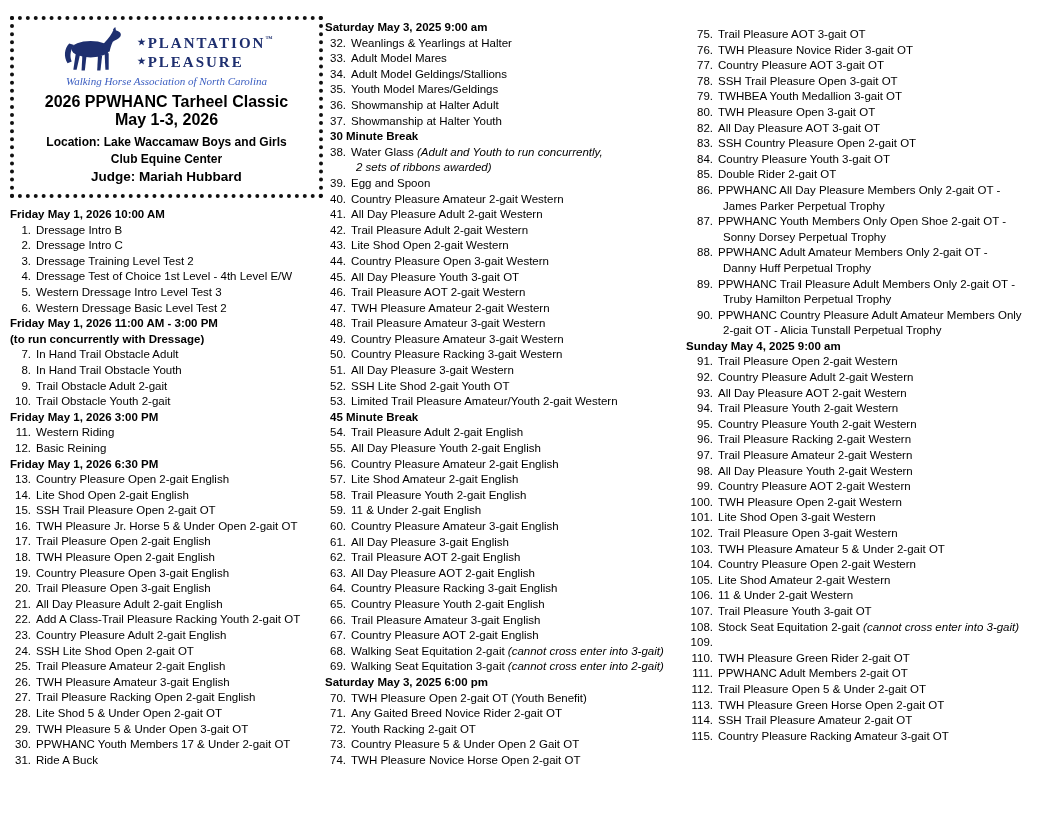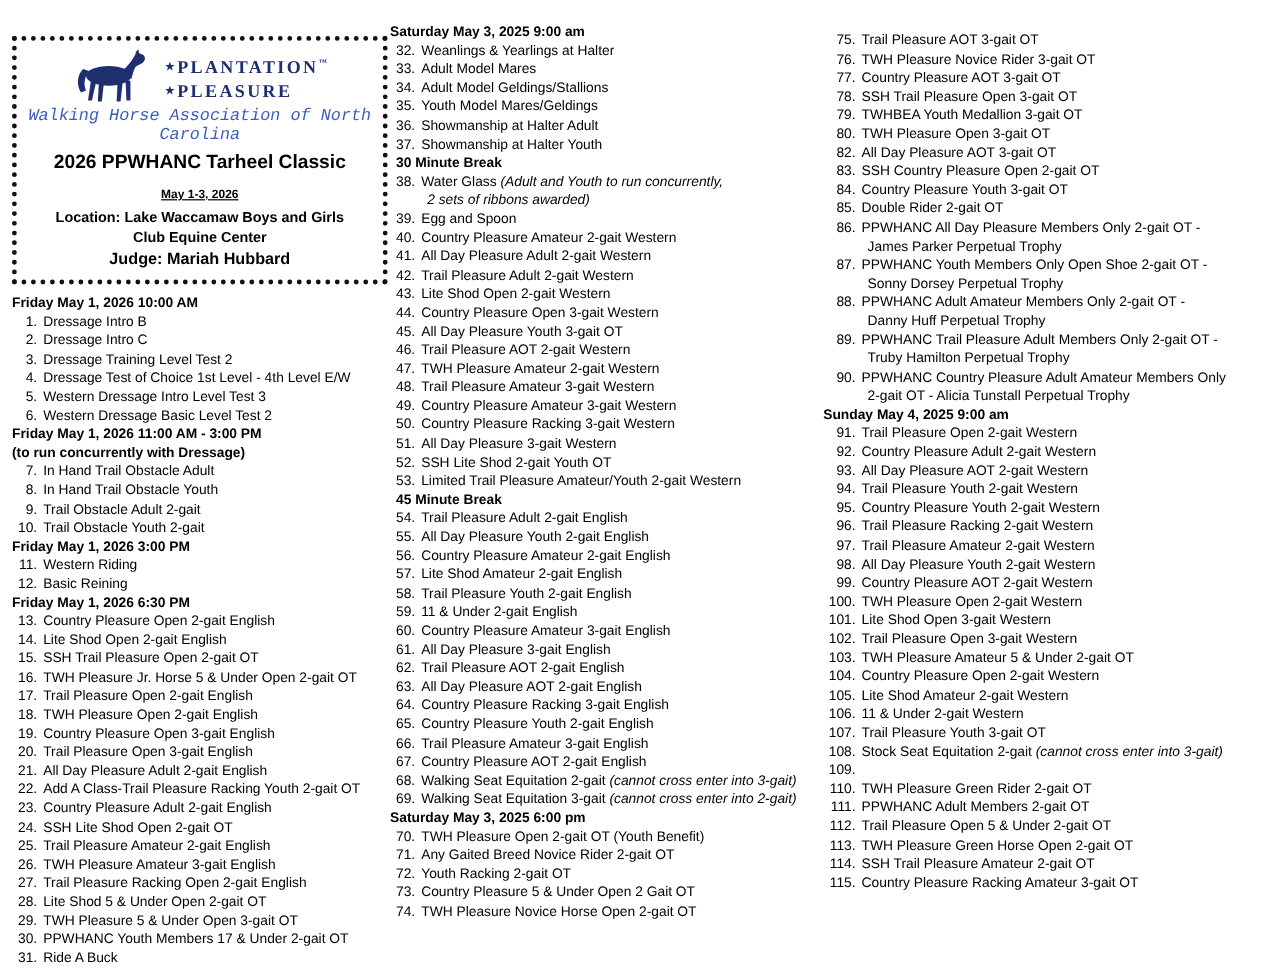--- a/index.html
+++ b/index.html
@@ -6,43 +6,43 @@
   html, body { margin: 0; padding: 0; }
   body {
     width: 1056px; height: 816px;
     background: #ffffff;
     font-family: "Liberation Sans", sans-serif;
     color: #000;
   }
   .page { position: relative; width: 1056px; height: 816px; background: #fff; overflow: hidden; }
 
   .col { position: absolute; font-size: 11.5px; }
-  .col1 { left: 10px;  top: 30px; width: 313px; }
+  .col1 { left: 10px;  top: 16px; width: 313px; }
   .col2 { left: 325px; top: 20px; width: 352px; }
   .col3 { left: 686px; top: 27px; width: 364px; }
 
   
   .header-box {
     border: 4px dotted #111;
     padding: 6px 4px 9px;
     text-align: center;
     margin-bottom: 9px;
   }
   .logo { display: flex; justify-content: center; align-items: center; gap: 3px; }
   .horse-svg { width: 74px; height: 48px; flex: 0 0 auto; }
   .logo-text { text-align: left; font-family: "Liberation Serif", serif; font-weight: bold; color: #1e2f6f; }
   .logo-line { font-size: 15px; letter-spacing: 2px; line-height: 18px; }
   .logo-line .star { font-size: 9px; vertical-align: 3px; margin-right: 2px; letter-spacing: 0; }
   .tm { font-size: 7px; vertical-align: 7px; letter-spacing: 0; }
   .tagline {
-    font-family: Liberation Mono, monospace; font-style: italic;
-    color: #3a5dc0; font-size: 14px; margin-top: 1px;
+    font-family: Liberation Serif, serif; font-style: italic;
+    color: #3a5dc0; font-size: 11px; margin-top: 1px;
   }
   .event-title { font-size: 16px; font-weight: bold; margin-top: 6px; }
-  .event-dates { font-size: 10px; font-weight: bold; text-decoration: underline; margin-top: 12px; }
+  .event-dates { font-size: 16px; font-weight: bold; margin-top: 0; }
   .event-location { font-size: 12px; font-weight: bold; margin-top: 5px; line-height: 17px; }
   .event-judge { font-size: 13.5px; font-weight: bold; line-height: 17px; }
 
   
   .list .heading { font-weight: bold; line-height: 15.6px; white-space: nowrap; }
   .list .heading.indent { padding-left: 5px; }
   .item { display: flex; line-height: 15.6px; white-space: nowrap; }
   .num { flex: 0 0 26px; text-align: right; padding-right: 5px; }
   .col3 .num { flex: 0 0 32px; }
   .cont { line-height: 15.6px; padding-left: 31px; white-space: nowrap; }

